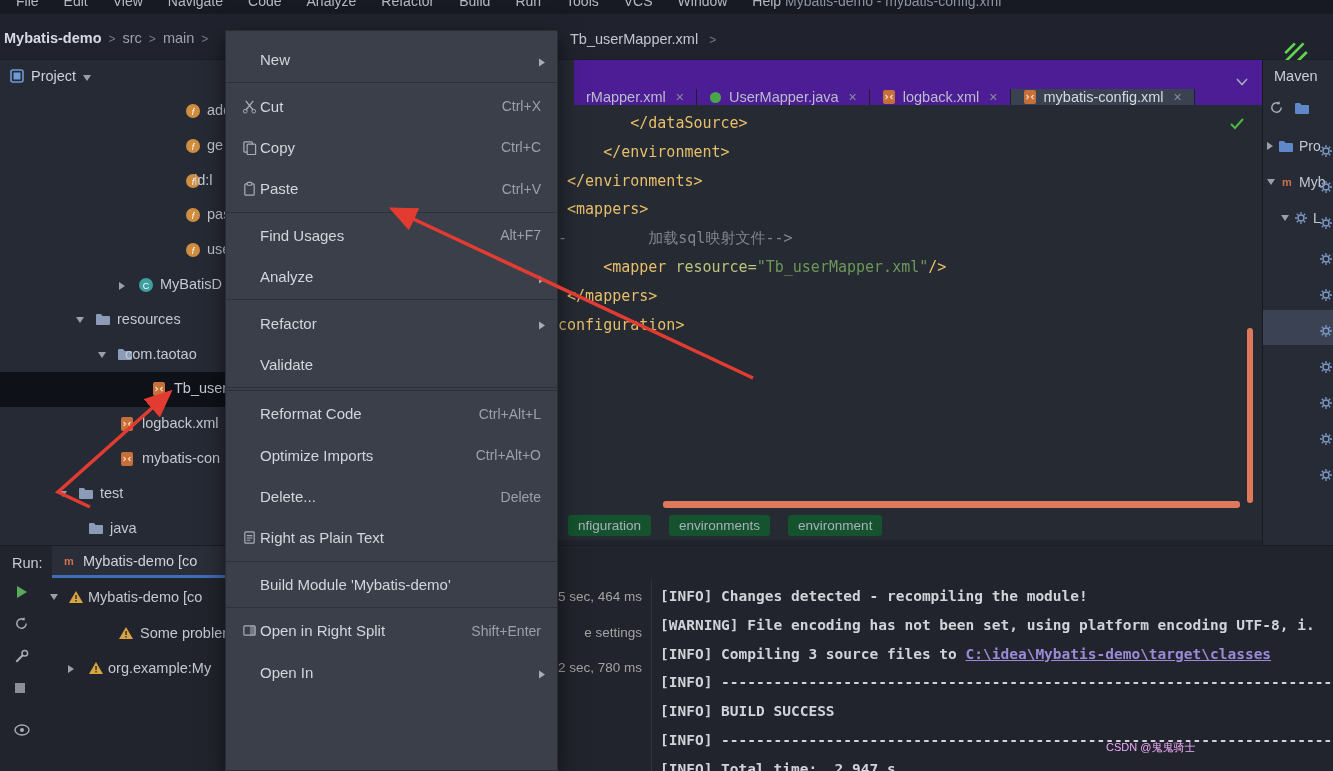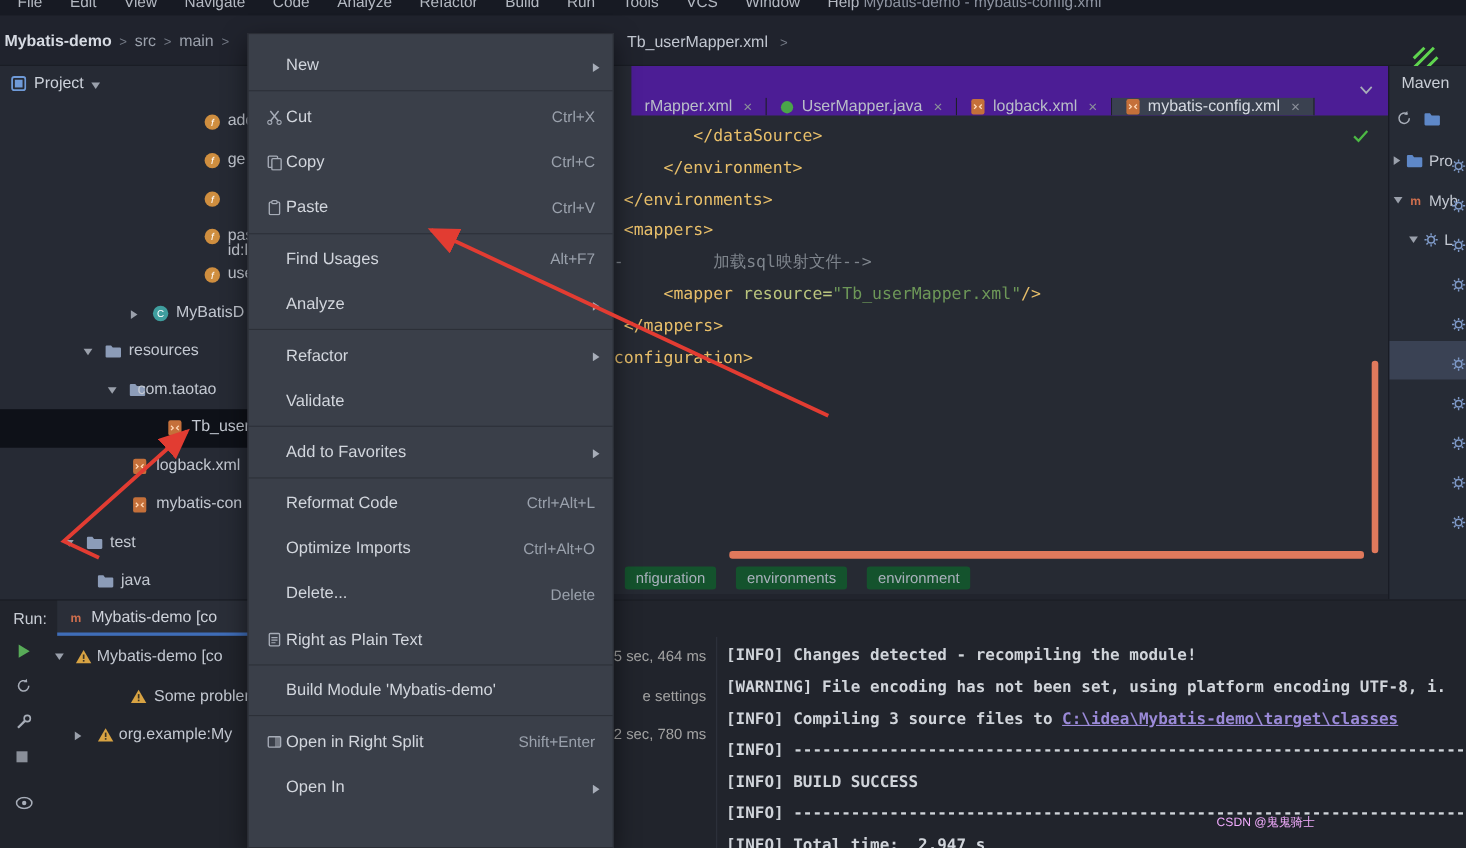--- a/index.html
+++ b/index.html
@@ -151,21 +151,21 @@
           </span>
           <span class="tree-label" style="left: 207px;">ge</span>
         </div>
         <div class="tree-row" style="top: 103.6px;">
           <span class="icn" style="position: absolute; left: 185px; top: 9px;">
             <svg width="16" height="16" viewBox="0 0 16 16">
               <circle cx="8" cy="8" r="7" fill="#cf8e3f"></circle>
               <text x="8" y="11.5" font-size="9" font-style="italic" text-anchor="middle" fill="#fff">f</text>
             </svg>
           </span>
-          <span class="tree-label" style="left: 207px; margin-top: 48px;">id:l</span>
+          <span class="tree-label" style="left: 194px;">id:l</span>
         </div>
         <div class="tree-row" style="top: 138.4px;">
           <span class="icn" style="position: absolute; left: 185px; top: 9px;">
             <svg width="16" height="16" viewBox="0 0 16 16">
               <circle cx="8" cy="8" r="7" fill="#cf8e3f"></circle>
               <text x="8" y="11.5" font-size="9" font-style="italic" text-anchor="middle" fill="#fff">f</text>
             </svg>
           </span>
           <span class="tree-label" style="left: 207px;">pas</span>
         </div>
@@ -587,27 +587,20 @@
         <span class="ctx-label">Refactor</span>
         <span class="ctx-arrow"><svg width="8" height="11" viewBox="0 0 8 10">
             <path d="M1 1 L7 5 L1 9 Z" fill="#a7adb8"></path>
           </svg></span>
       </div>
       <div class="ctx-item">
         <span class="ctx-icon"></span>
         <span class="ctx-label">Validate</span>
       </div>
       <div class="ctx-sep"></div>
-      <div class="ctx-item">
-        <span class="ctx-icon"></span>
-        <span class="ctx-label">Add to Favorites</span>
-        <span class="ctx-arrow"><svg width="8" height="11" viewBox="0 0 8 10">
-            <path d="M1 1 L7 5 L1 9 Z" fill="#a7adb8"></path>
-          </svg></span>
-      </div>
       <div class="ctx-sep"></div>
       <div class="ctx-item">
         <span class="ctx-icon"></span>
         <span class="ctx-label">Reformat Code</span>
         <span class="ctx-shortcut">Ctrl+Alt+L</span>
       </div>
       <div class="ctx-item">
         <span class="ctx-icon"></span>
         <span class="ctx-label">Optimize Imports</span>
         <span class="ctx-shortcut">Ctrl+Alt+O</span>

